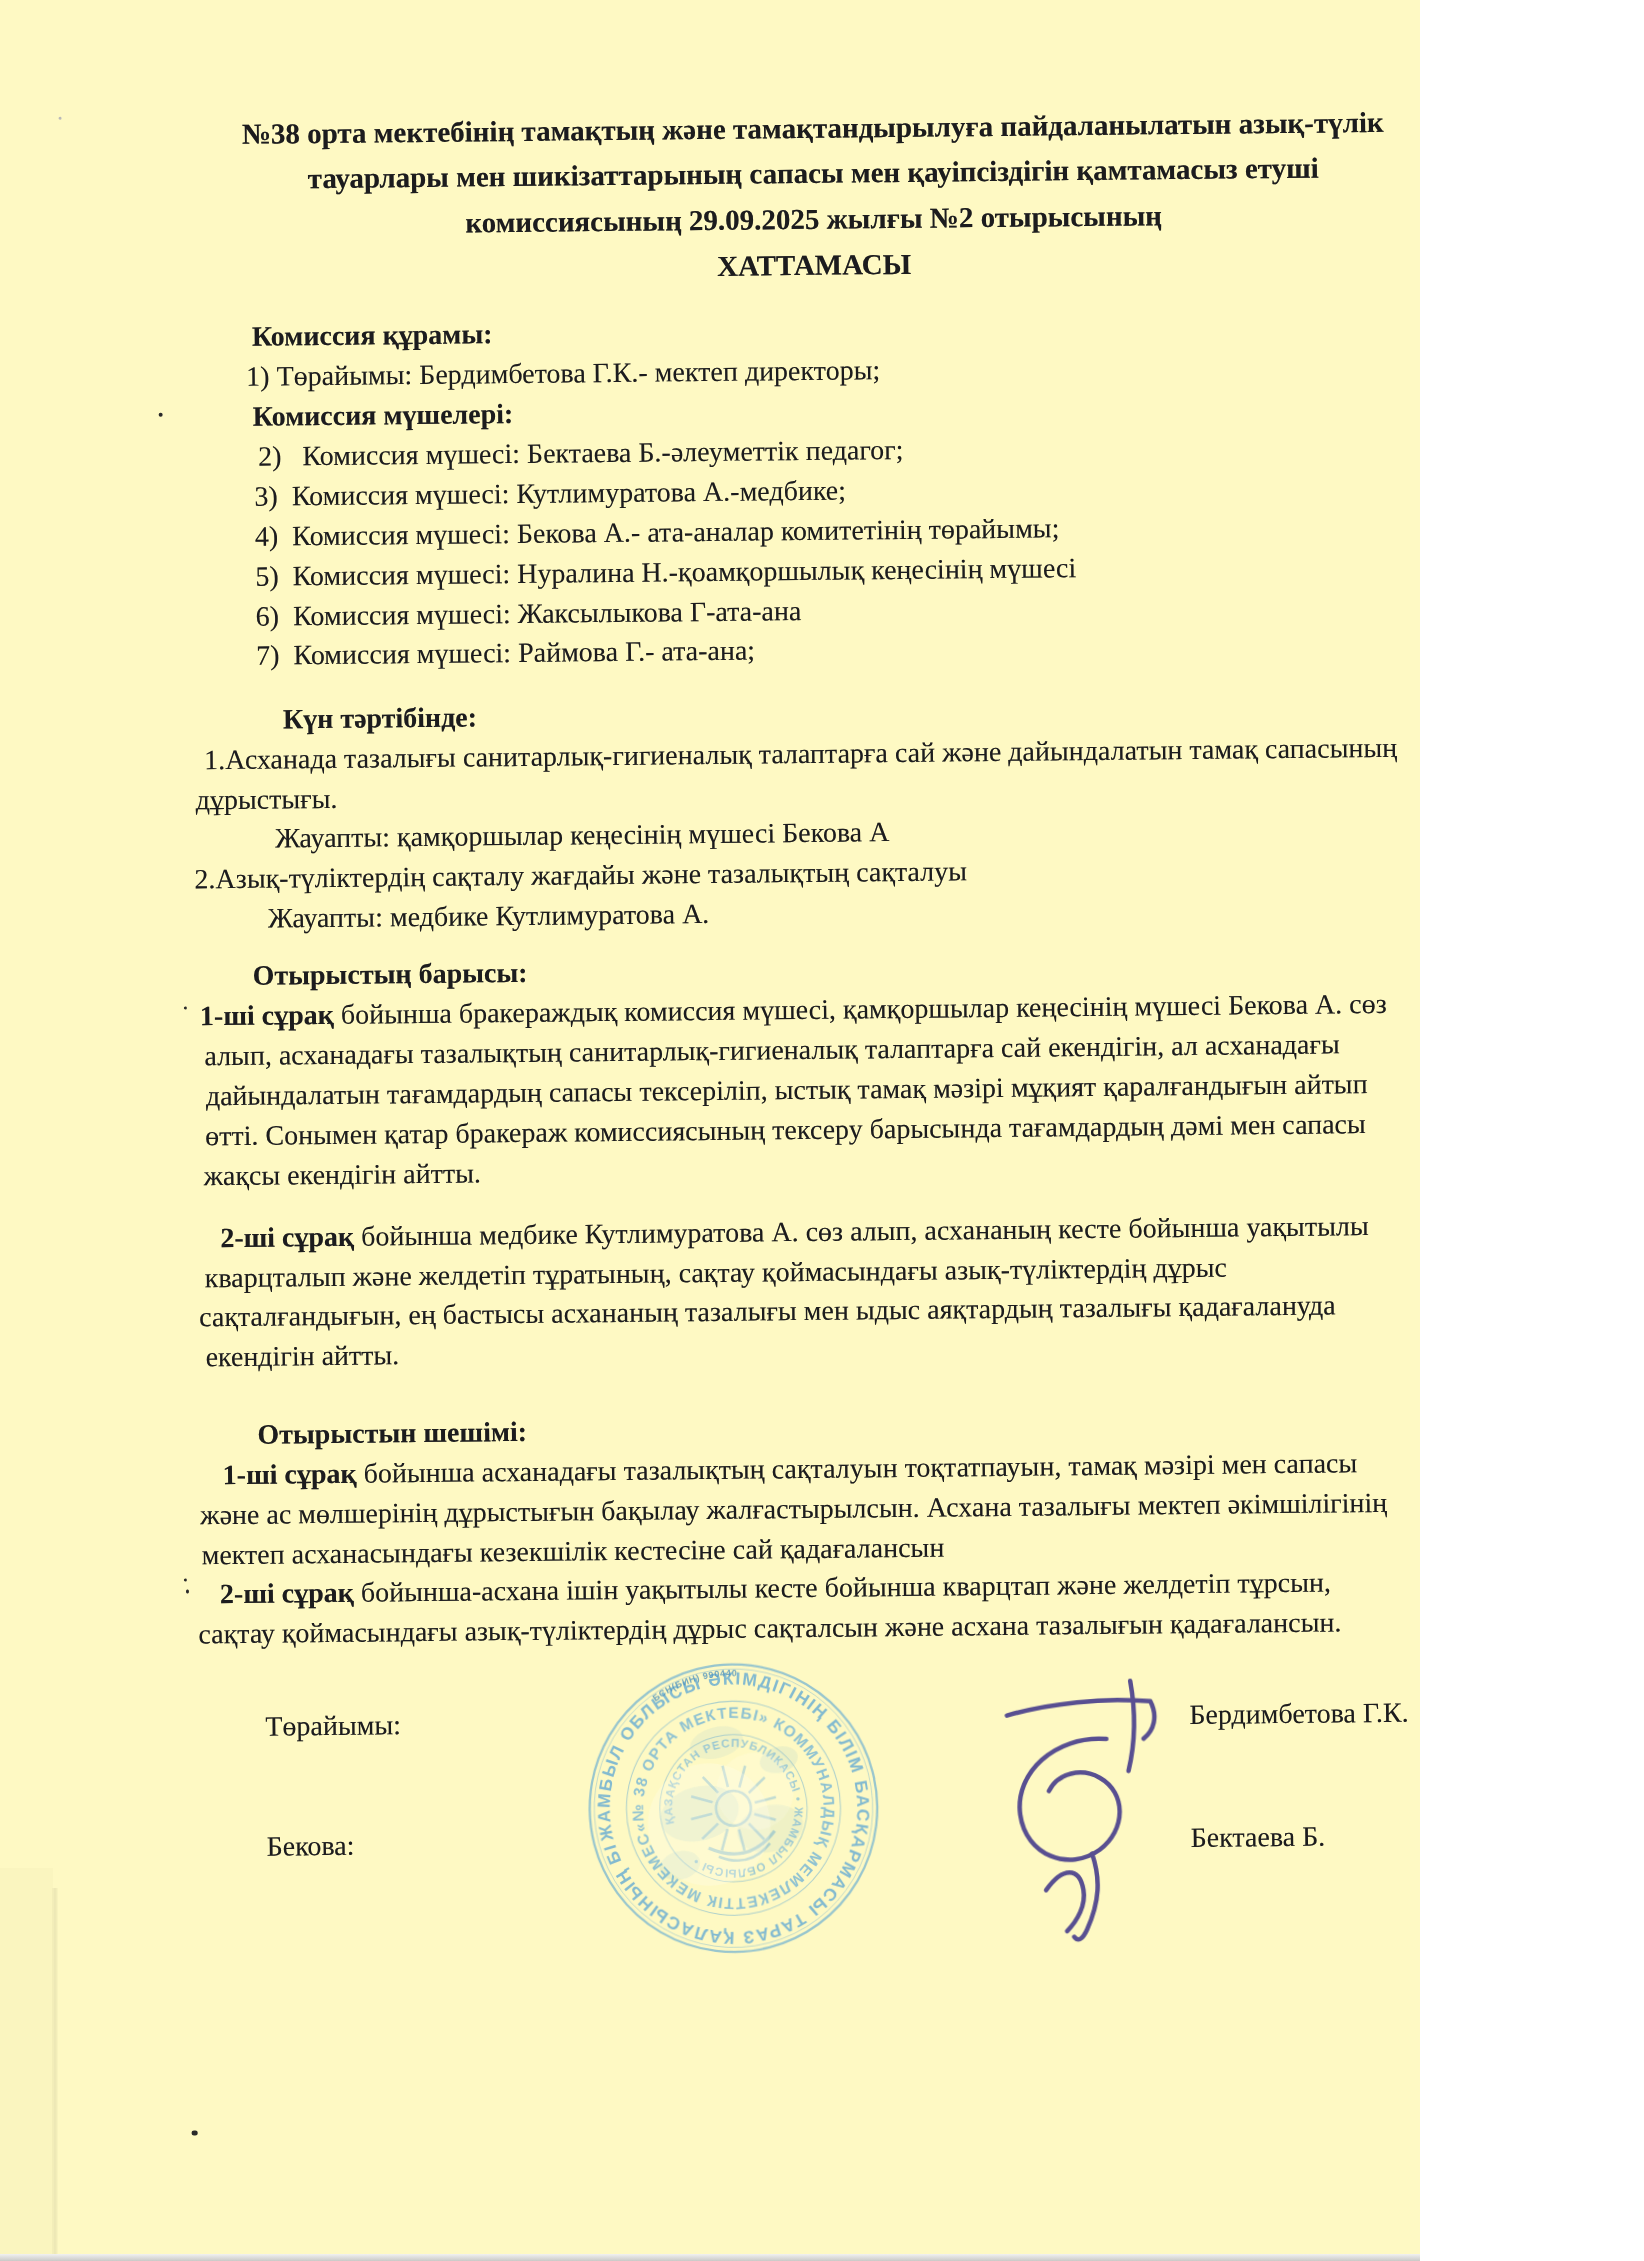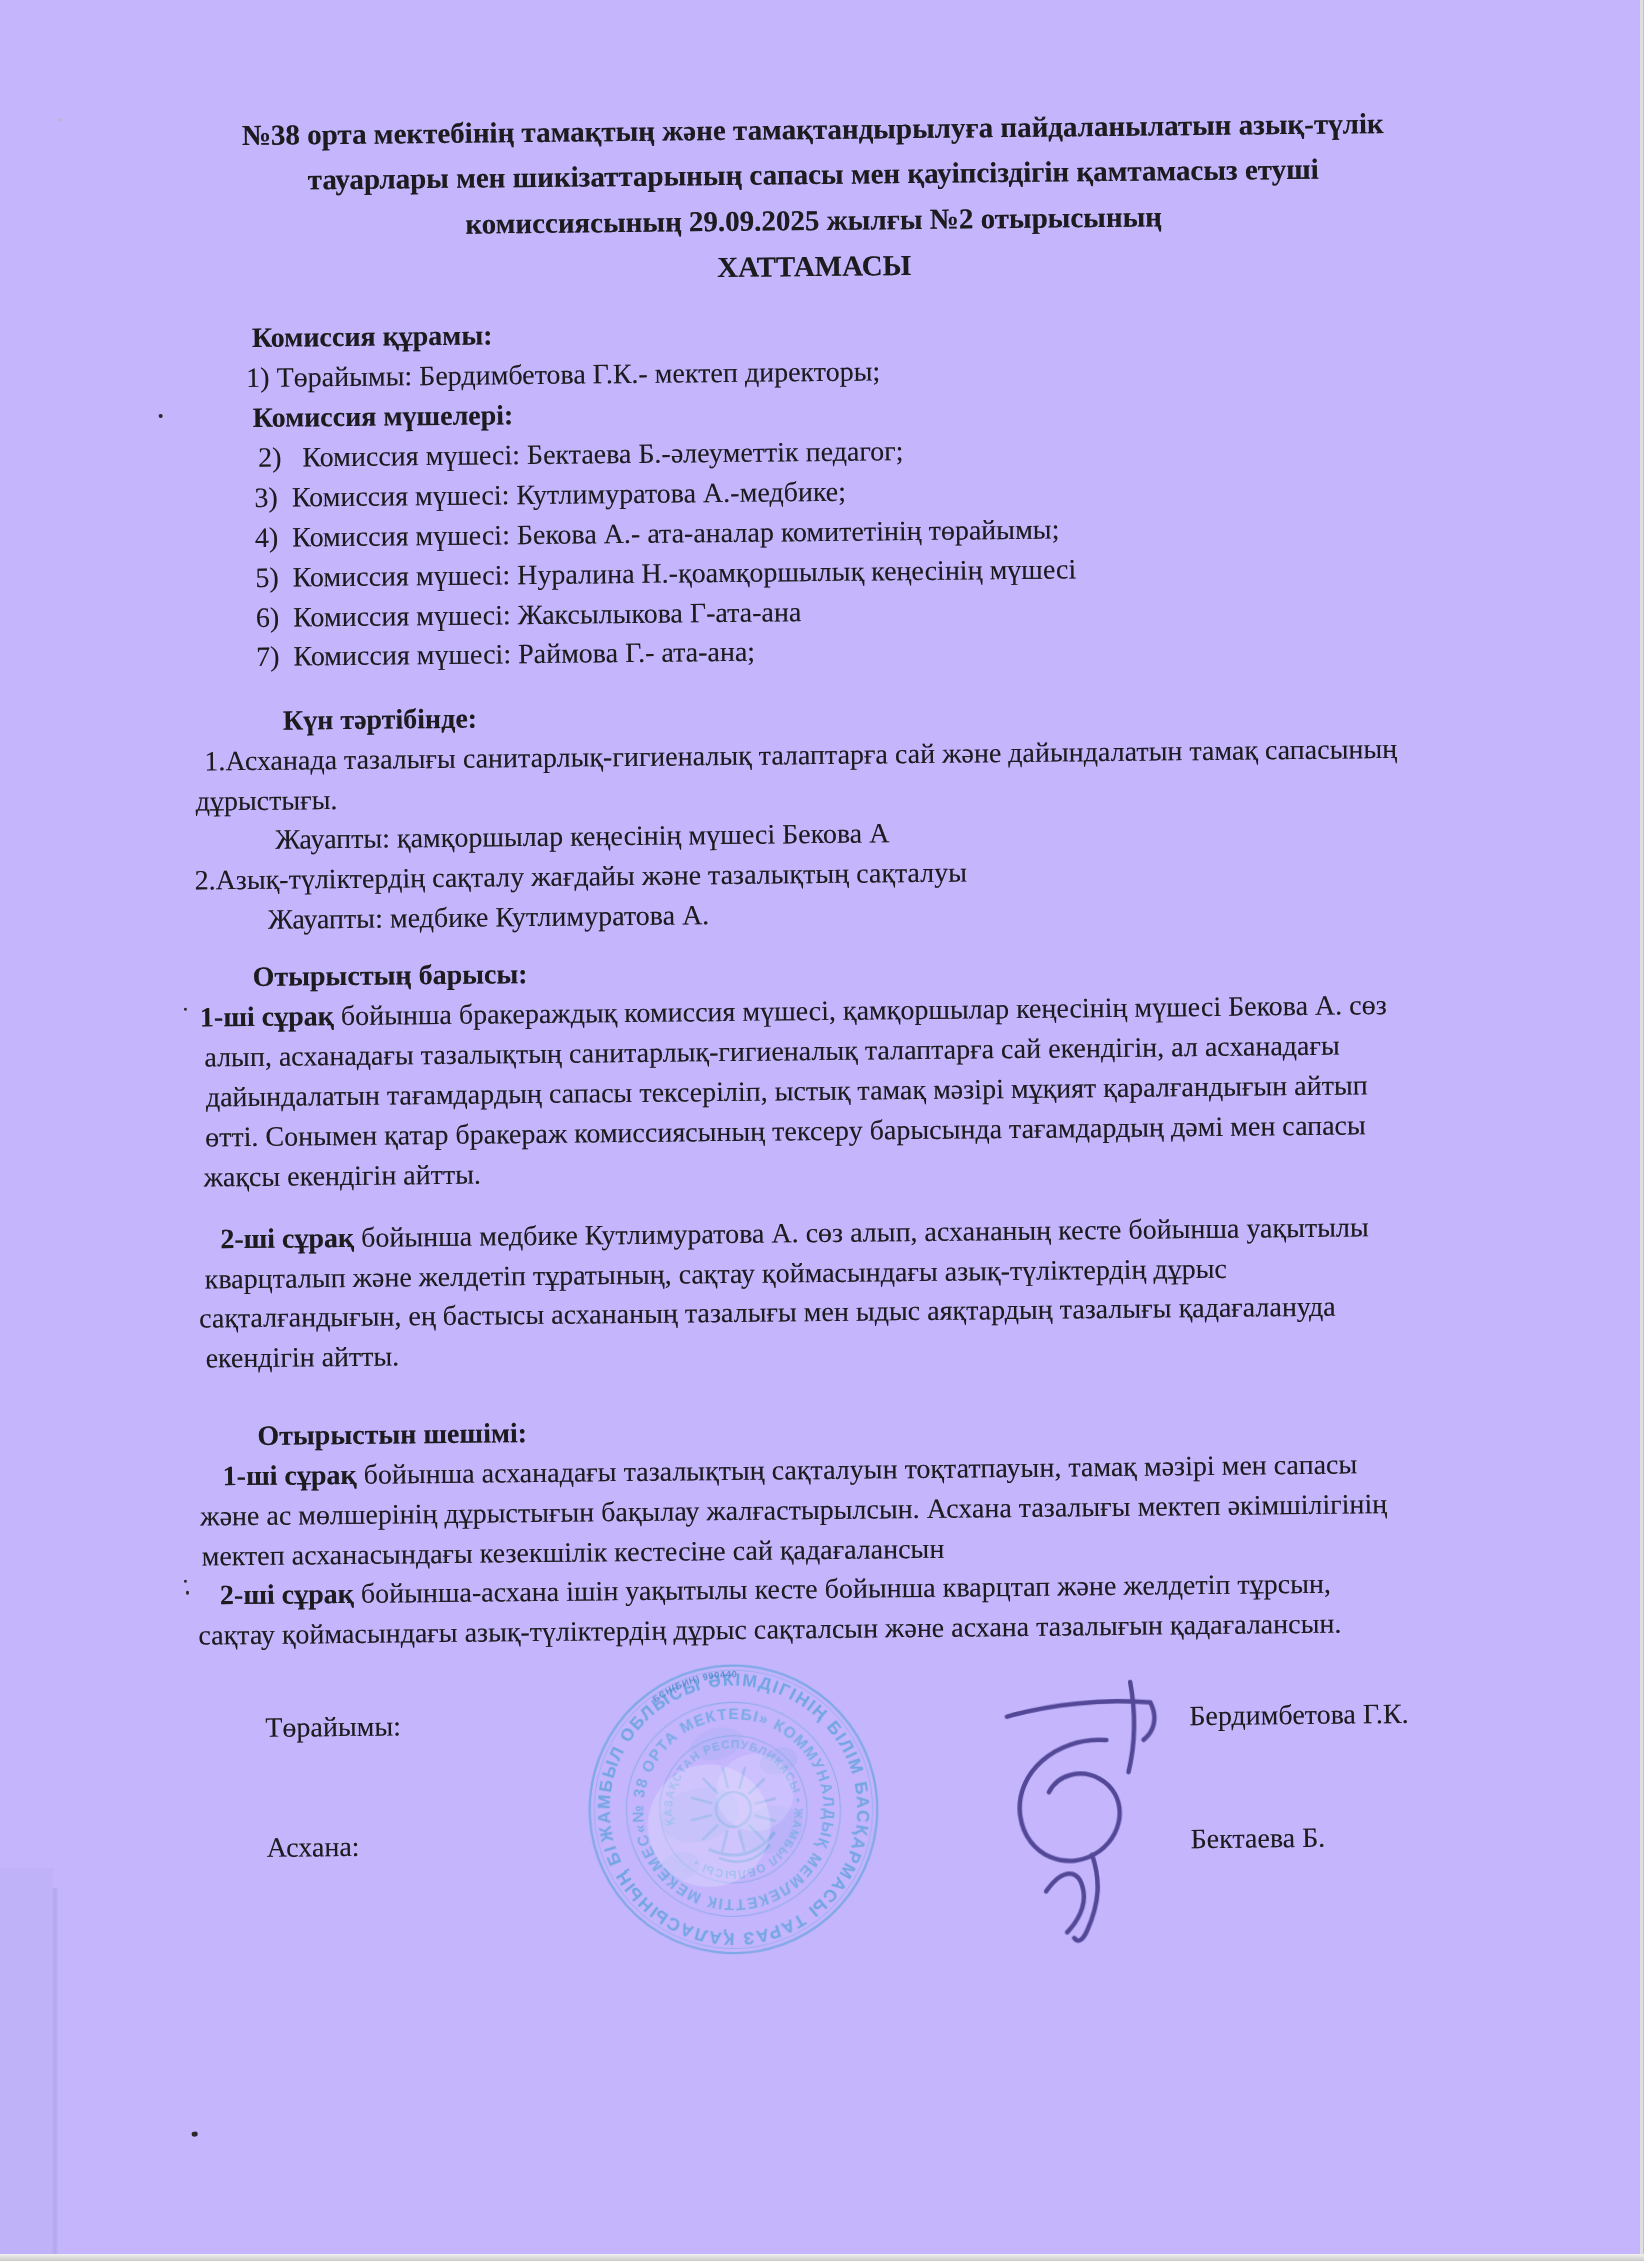--- a/index.html
+++ b/index.html
@@ -1,18 +1,18 @@
 <!DOCTYPE html>
 <html style="font-size:10.3px"><head>
 <meta charset="utf-8">
 <style>
   html,body{margin:0;padding:0;background:#ffffff;}
   .page{
-    position:relative;width:1644px;height:2261px;
-    background:#c4b5fd;overflow:hidden;
+    position:relative;width:1420px;height:2261px;
+    background:#fef9c3;overflow:hidden;
     font-family:"Liberation Serif","DejaVu Serif",serif;
     color:#1c1c1e;
   }
   .tilt{position:absolute;left:0;top:0;width:100%;height:100%;
     transform:rotate(-0.6deg);transform-origin:50% 45%;}
   .line{
     position:absolute;white-space:pre;font-size:28px;line-height:1.1;
     text-shadow:0 0 0.6px rgba(25,25,25,.42);
   }
   .b{font-weight:bold;}
@@ -77,21 +77,21 @@
 
     <div class="line b" style="top:1415px;left:253px;">Отырыстын шешімі:</div>
     <div class="line" style="top:1455px;left:218px;"><span class="b">1-ші сұрақ</span><span> бойынша асханадағы тазалықтың сақталуын тоқтатпауын, тамақ мәзірі мен сапасы</span></div>
     <div class="line" style="top:1495px;left:195px;">және ас мөлшерінің дұрыстығын бақылау жалғастырылсын. Асхана тазалығы мектеп әкімшілігінің</div>
     <div class="line" style="top:1535px;left:196px;">мектеп асханасындағы кезекшілік кестесіне сай қадағалансын</div>
     <div class="line" style="top:1574px;left:214px;"><span class="b">2-ші сұрақ</span><span> бойынша-асхана ішін уақытылы кесте бойынша кварцтап және желдетіп тұрсын,</span></div>
     <div class="line" style="top:1614px;left:192px;">сақтау қоймасындағы азық-түліктердің дұрыс сақталсын және асхана тазалығын қадағалансын.</div>
 
     <div class="line" style="top:1707px;left:258px;">Төрайымы:</div>
     <div class="line" style="top:1705px;left:1182px;">Бердимбетова Г.К.</div>
-    <div class="line" style="top:1827px;left:258px;">Асхана:</div>
+    <div class="line" style="top:1827px;left:258px;">Бекова:</div>
     <div class="line" style="top:1828px;left:1182px;">Бектаева Б.</div>
 
     <svg class="stamp-svg" width="329" height="332" viewBox="0 0 510 515">
       <g transform="rotate(-14 253 255)" stroke="#4D9FD6" fill="none">
         <circle cx="253" cy="255" r="223" stroke-width="3.5" opacity="0.7"></circle>
         <circle cx="253" cy="255" r="216" stroke-width="1.3" opacity="0.45"></circle>
         <circle cx="253" cy="255" r="166" stroke-width="1.6" opacity="0.55"></circle>
         <circle cx="253" cy="255" r="114" stroke-width="1.6" opacity="0.5"></circle>
 
         <path id="sp-outer" d="M 61 255 a 192 192 0 1 1 384 0 a 192 192 0 1 1 -384 0" fill="none" stroke="none"></path>

